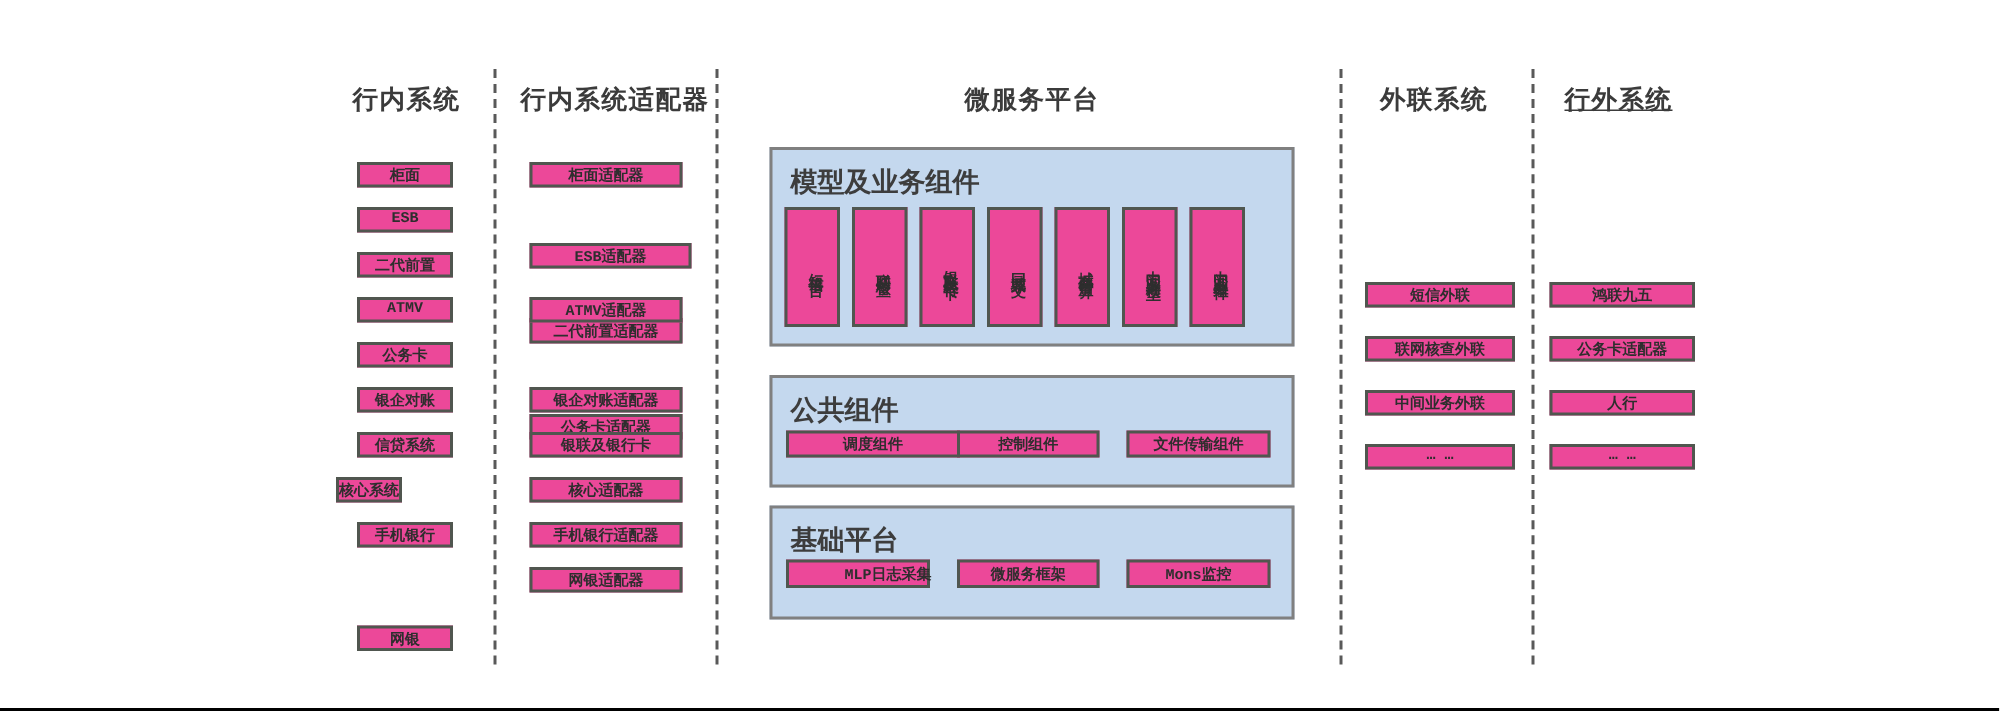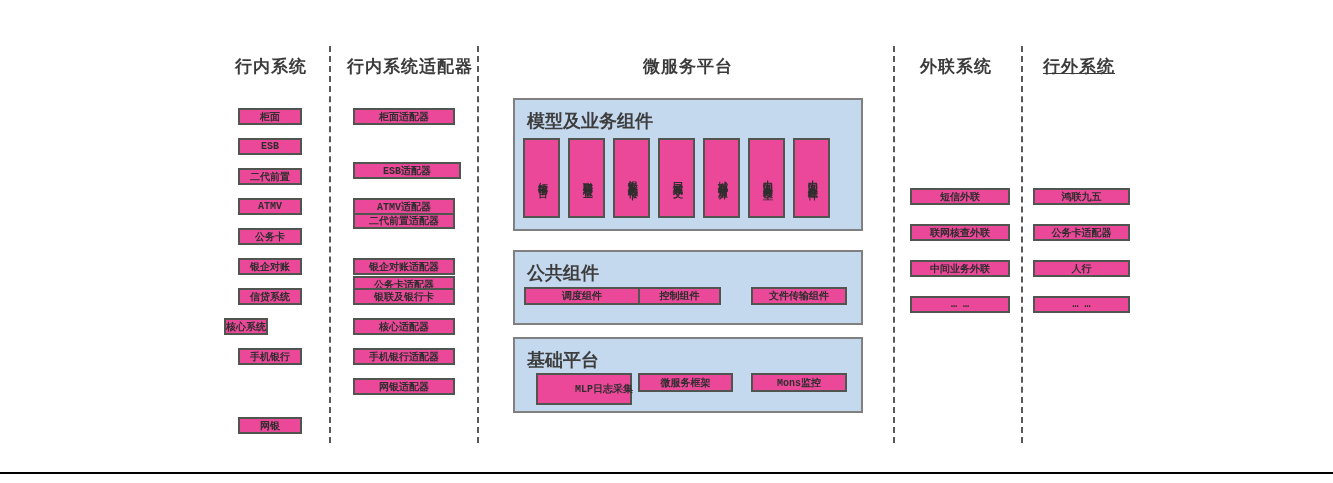--- a/index.html
+++ b/index.html
@@ -114,27 +114,27 @@
   <div class="gbox vbox" style="left:613px;top:138px;">银联及银行卡</div>
   <div class="gbox vbox" style="left:658px;top:138px;">同城票交</div>
   <div class="gbox vbox" style="left:703px;top:138px;">城商行清算</div>
   <div class="gbox vbox" style="left:748px;top:138px;">中间业务模型</div>
   <div class="gbox vbox" style="left:793px;top:138px;">中间业务组件</div>
 
   <div class="panel" style="top:250px;height:75px;">
     <div class="panel-label">公共组件</div>
   </div>
   <div class="gbox" style="left:524px;top:287px;width:116px;height:18px;">调度组件</div>
-  <div class="gbox" style="left:638px;top:287px;width:83px;height:18px;">控制组件</div>
+  <div class="gbox" style="left:638px;top:287px;width:95px;height:18px;">控制组件</div>
   <div class="gbox" style="left:751px;top:287px;width:96px;height:18px;">文件传输组件</div>
 
   <div class="panel" style="top:337px;height:76px;">
     <div class="panel-label">基础平台</div>
   </div>
-  <div class="gbox" style="left:536px;top:373px;width:96px;height:32px;padding-left:40px;">MLP日志采集</div>
+  <div class="gbox" style="left:524px;top:373px;width:96px;height:19px;padding-left:40px;">MLP日志采集</div>
   <div class="gbox" style="left:638px;top:373px;width:95px;height:19px;">微服务框架</div>
   <div class="gbox" style="left:751px;top:373px;width:96px;height:19px;">Mons监控</div>
 
   <div class="gbox small" style="left:910px;top:188px;width:100px;">短信外联</div>
   <div class="gbox small" style="left:910px;top:224px;width:100px;">联网核查外联</div>
   <div class="gbox small" style="left:910px;top:260px;width:100px;">中间业务外联</div>
   <div class="gbox small" style="left:910px;top:296px;width:100px;">… …</div>
 
   <div class="gbox small" style="left:1033px;top:188px;width:97px;">鸿联九五</div>
   <div class="gbox small" style="left:1033px;top:224px;width:97px;">公务卡适配器</div>

